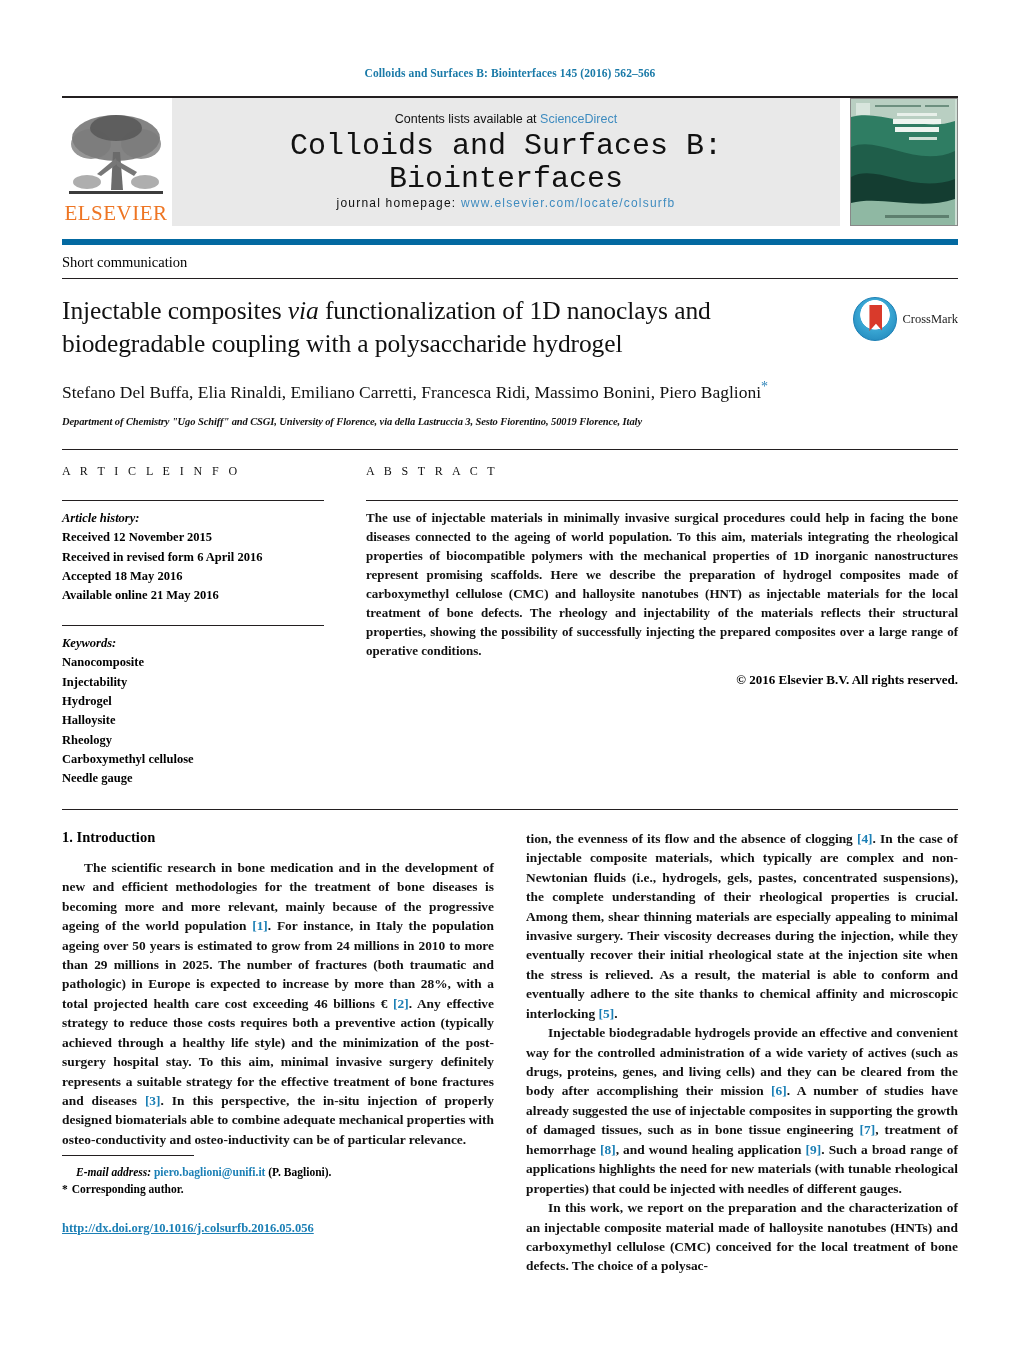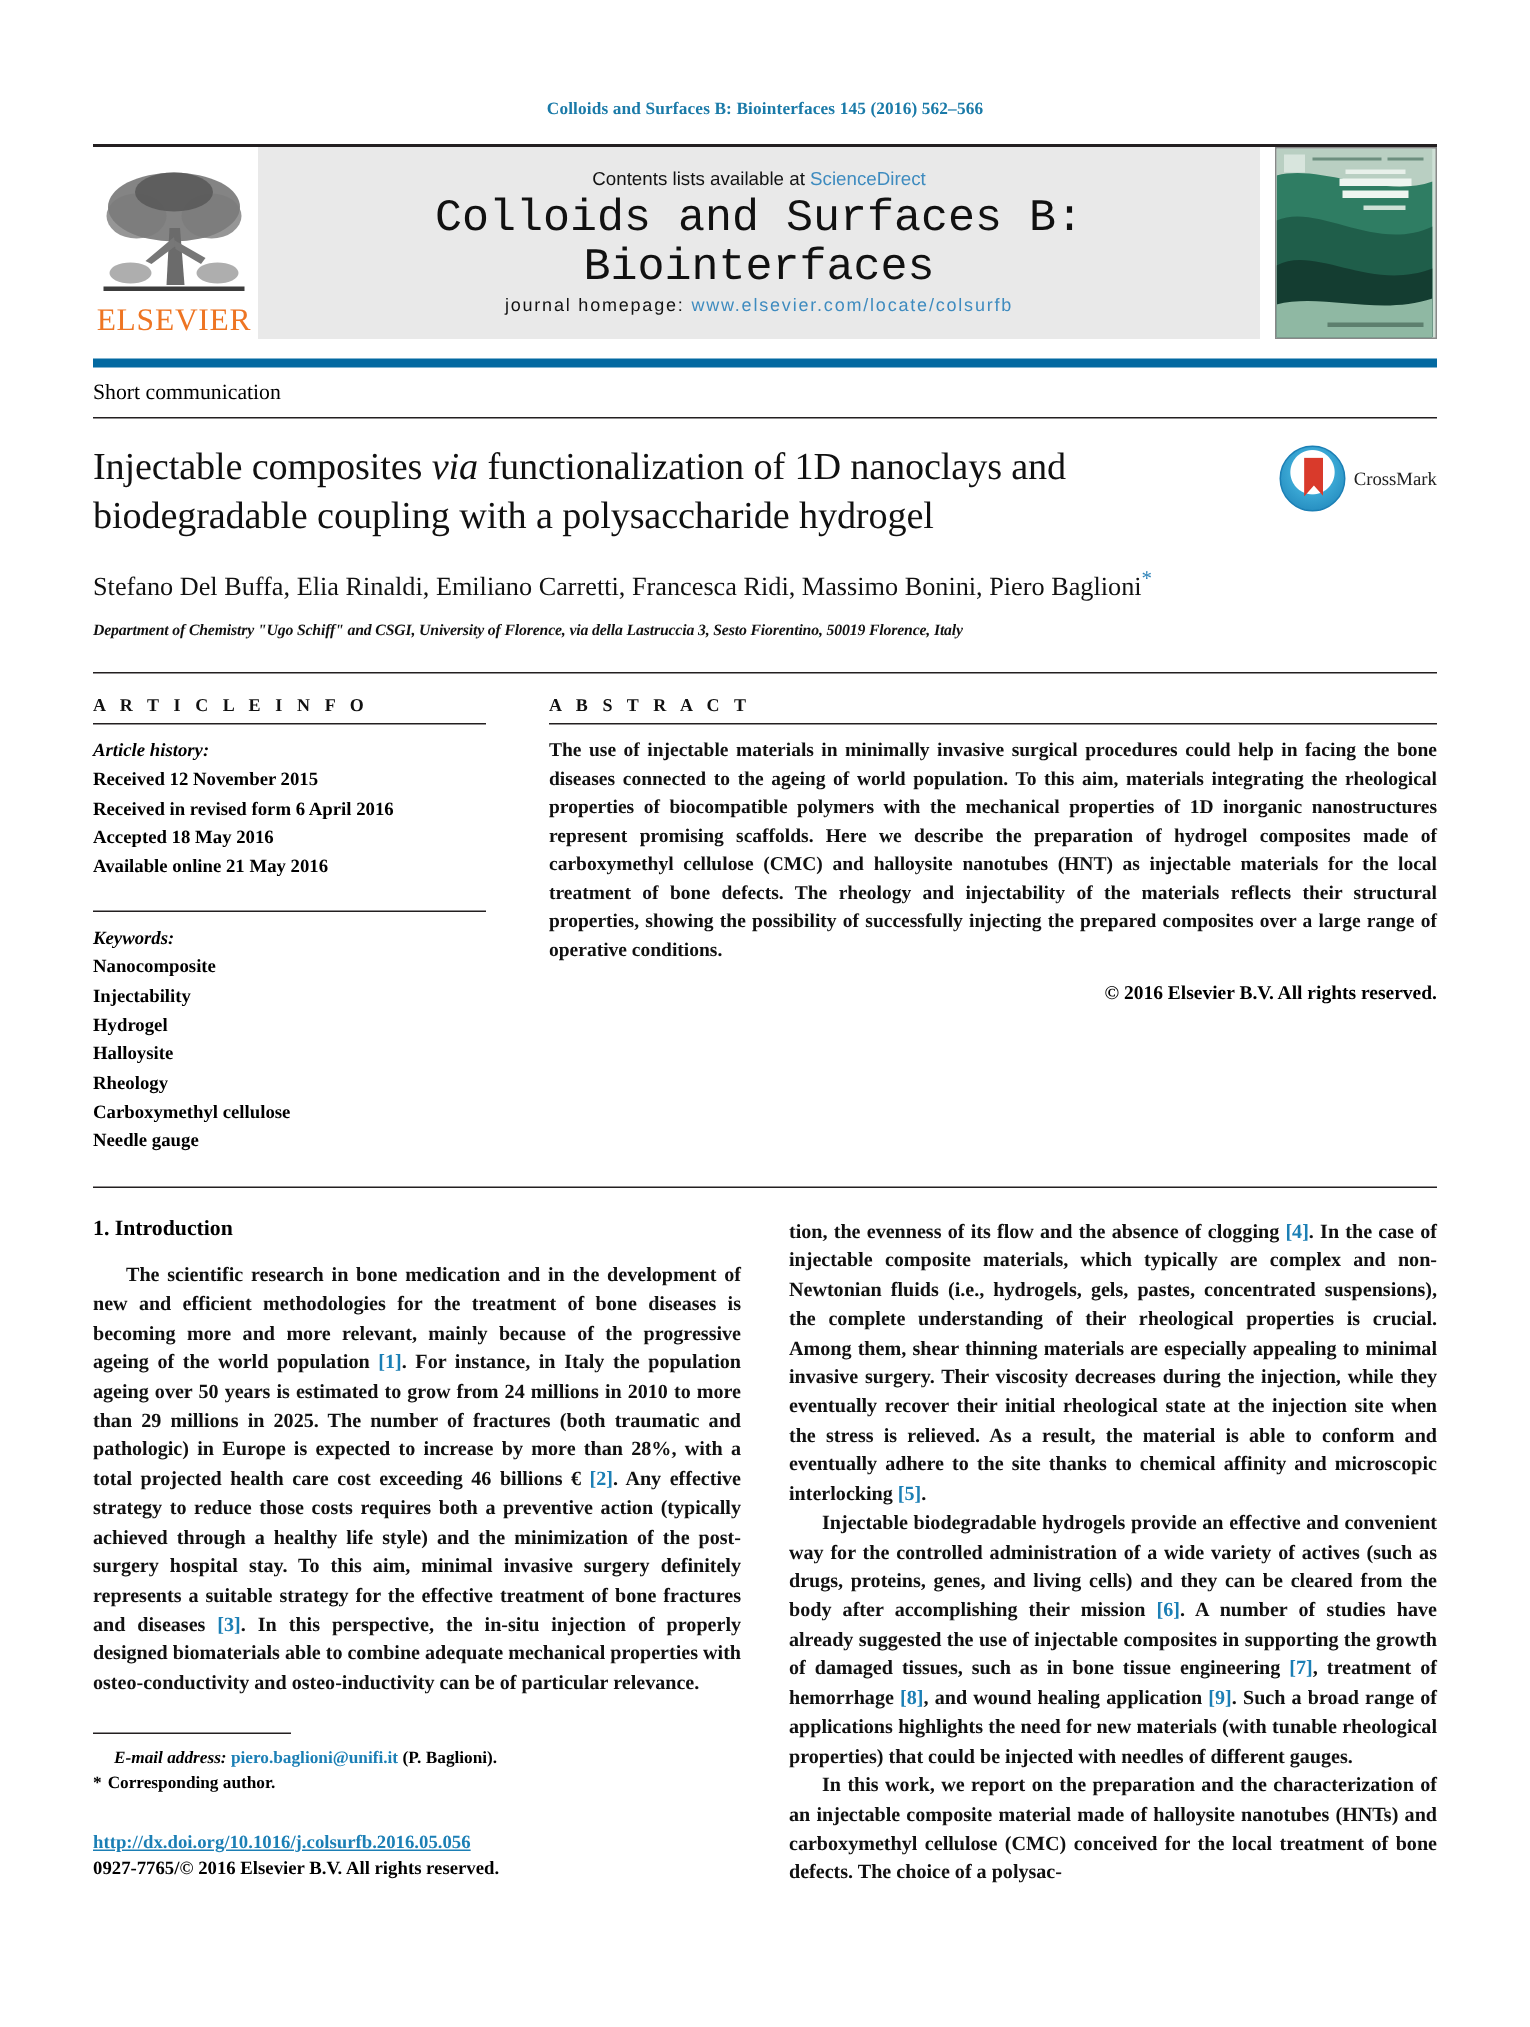--- a/index.html
+++ b/index.html
@@ -197,25 +197,25 @@
   .col-info {
     flex: 0 0 262px;
     padding-right: 30px;
   }
   .col-abstract {
     flex: 1 1 auto;
     padding-left: 12px;
   }
   .sec-head {
     font-family: "Liberation Serif", serif;
-    font-weight: bold;
+    font-weight: normal;
     font-size: 12px;
     letter-spacing: 3.4px;
     color: #111;
-    margin-bottom: 4px;
+    margin-bottom: 21px;
   }
   .rule {
     border-top: 1px solid #231f20;
     margin-bottom: 8px;
   }
   .history-label, .keywords-label {
     font-style: italic;
     font-weight: bold;
     font-size: 12.5px;
     line-height: 1.55;
@@ -436,17 +436,16 @@
     <div class="fn-line" style="padding-left:14px">
       <span class="em-label">E-mail address:</span>
       <span class="mail">piero.baglioni@unifi.it</span>
       <span>(P. Baglioni).</span>
     </div>
     <div class="fn-line">
       <span class="fn-star">*</span><span>Corresponding author.</span>
     </div>
     <div class="doi-block">
       <a class="doi-link" href="#">http://dx.doi.org/10.1016/j.colsurfb.2016.05.056</a>
-      <div class="issn-line">0927-7765/© 2016 Elsevier B.V. All rights reserved.</div>
     </div>
   </div>
 
 </div>
 
 </body></html>

